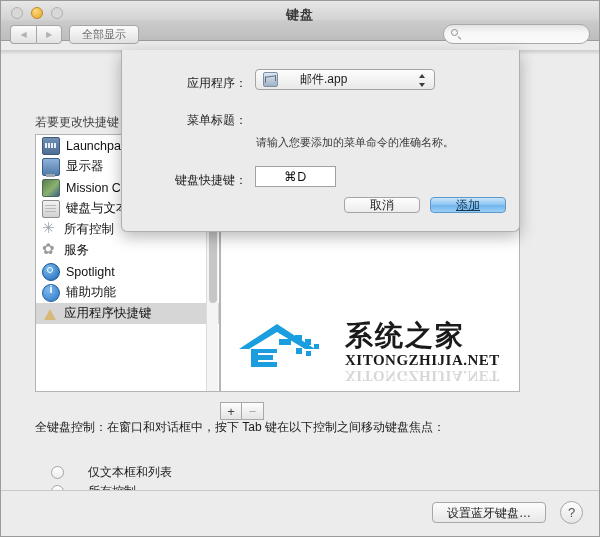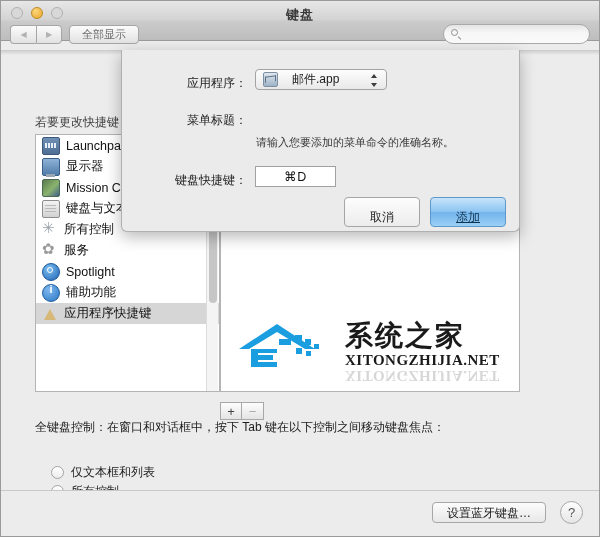--- a/index.html
+++ b/index.html
@@ -332,21 +332,21 @@
     left: 34px; top: 369px;
     font-size: 12px;
     color: #1c1c1c;
     white-space: nowrap;
   }
   .radio-row {
     position: absolute;
     left: 50px;
     display: flex;
     align-items: center;
-    gap: 7px;
+    gap: 24px;
     font-size: 12px;
     color: #1c1c1c;
   }
   #radio-text { top: 414px; }
   #radio-all  { top: 433px; }
   .radio {
     width: 13px; height: 13px;
     border-radius: 50%;
     background: linear-gradient(to bottom, #ffffff, #ececec);
     border: 1px solid #a4a4a4;
@@ -428,30 +428,30 @@
     text-align: right;
     white-space: nowrap;
   }
   #lbl-app  { left: 15px; top: 25px; width: 110px; }
   #lbl-menu { left: 15px; top: 62px; width: 110px; }
   #lbl-key  { left: 15px; top: 122px; width: 110px; }
 
   #app-popup {
     position: absolute;
     left: 133px; top: 19px;
-    width: 132px;
+    width: 180px;
     height: 21px;
     background: linear-gradient(to bottom, #fdfdfd, #e9e9e9);
     border: 1px solid #a3a3a3;
     border-radius: 4px;
     box-sizing: border-box;
     display: flex;
     align-items: center;
     padding-left: 7px;
-    gap: 14px;
+    gap: 22px;
     font-size: 12px;
     color: #1c1c1c;
   }
   #app-icon {
     width: 13px; height: 13px;
     flex: none;
     background: linear-gradient(to bottom, #dfe7ef, #9fb3c6);
     border: 1px solid #7d90a3;
     border-radius: 2px;
     position: relative;
@@ -525,27 +525,27 @@
     letter-spacing: 0.5px;
   }
 
   #sheet-buttons {
     position: absolute;
     right: 13px; top: 147px;
     display: flex;
     gap: 10px;
   }
   .sbtn {
-    height: 30px;
+    height: 16px;
     min-width: 76px;
     padding: 0 14px;
     border-radius: 4px;
     box-sizing: border-box;
     display: flex;
-    align-items: flex-end;
+    align-items: center;
     justify-content: center;
     font-size: 12px;
   }
   .sbtn.cancel {
     background: linear-gradient(to bottom, #fdfdfd, #ececec);
     border: 1px solid #a5a5a5;
     color: #1c1c1c;
   }
   .sbtn.default {
     background: linear-gradient(to bottom, #c8e4fa, #8dc5f2 48%, #72b4ec 52%, #9bd0f6);

